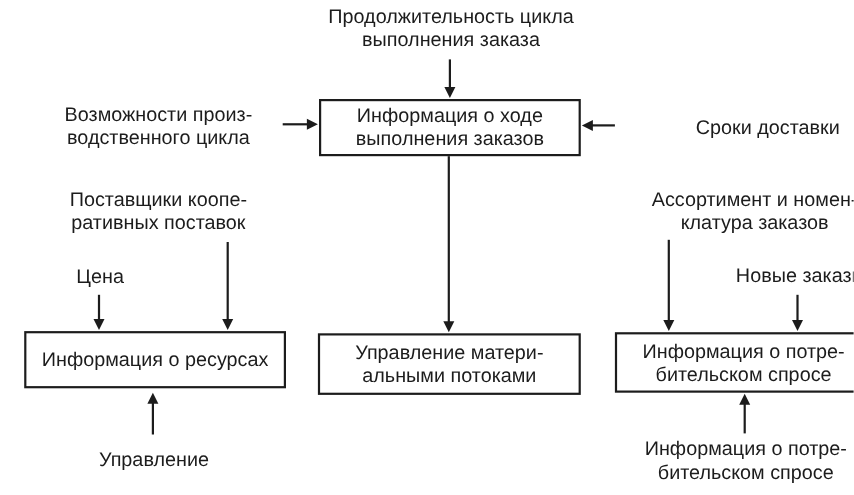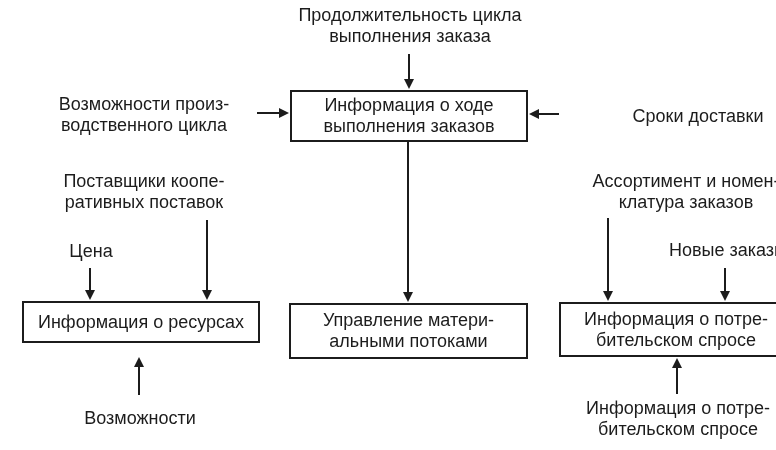--- a/index.html
+++ b/index.html
@@ -66,36 +66,36 @@
 выполнения заказа</div>
 
   <div class="label" style="left:9px;top:94px;width:230px;">Возможности произ-
 водственного цикла</div>
 
   <div class="label" style="left:9px;top:171px;width:230px;">Поставщики коопе-
 ративных поставок</div>
 
   <div class="label" style="left:21px;top:241px;width:100px;">Цена</div>
 
-  <div class="label" style="left:45px;top:408px;width:150px;">Возможности</div>
+  <div class="label" style="left:45px;top:408px;width:150px;">Управление</div>
 
   <div class="label" style="left:598px;top:106px;width:160px;">Сроки доставки</div>
 
   <div class="label" style="left:551px;top:171px;width:230px;">Ассортимент и номен-
 клатура заказов</div>
 
   <div class="label" style="left:628px;top:240px;width:160px;">Новые заказы</div>
 
   <div class="label" style="left:543px;top:398px;width:230px;">Информация о потре-
 бительском спросе</div>
 
   <div class="box" style="left:270px;top:90px;width:238px;height:52px;">Информация о ходе
 выполнения заказов</div>
 
-  <div class="box" style="left:2px;top:301px;width:238px;height:42px;">Информация о ресурсах</div>
+  <div class="box" style="left:2px;top:301px;width:238px;height:52px;">Информация о ресурсах</div>
 
   <div class="box" style="left:269px;top:303px;width:239px;height:56px;">Управление матери-
 альными потоками</div>
 
   <div class="box" style="left:539px;top:302px;width:234px;height:55px;">Информация о потре-
 бительском спросе</div>
 
   <div class="arrow a-down" style="left:384px;top:54px;height:35px;">
     <span class="shaft"></span>
     <span class="head"></span>

